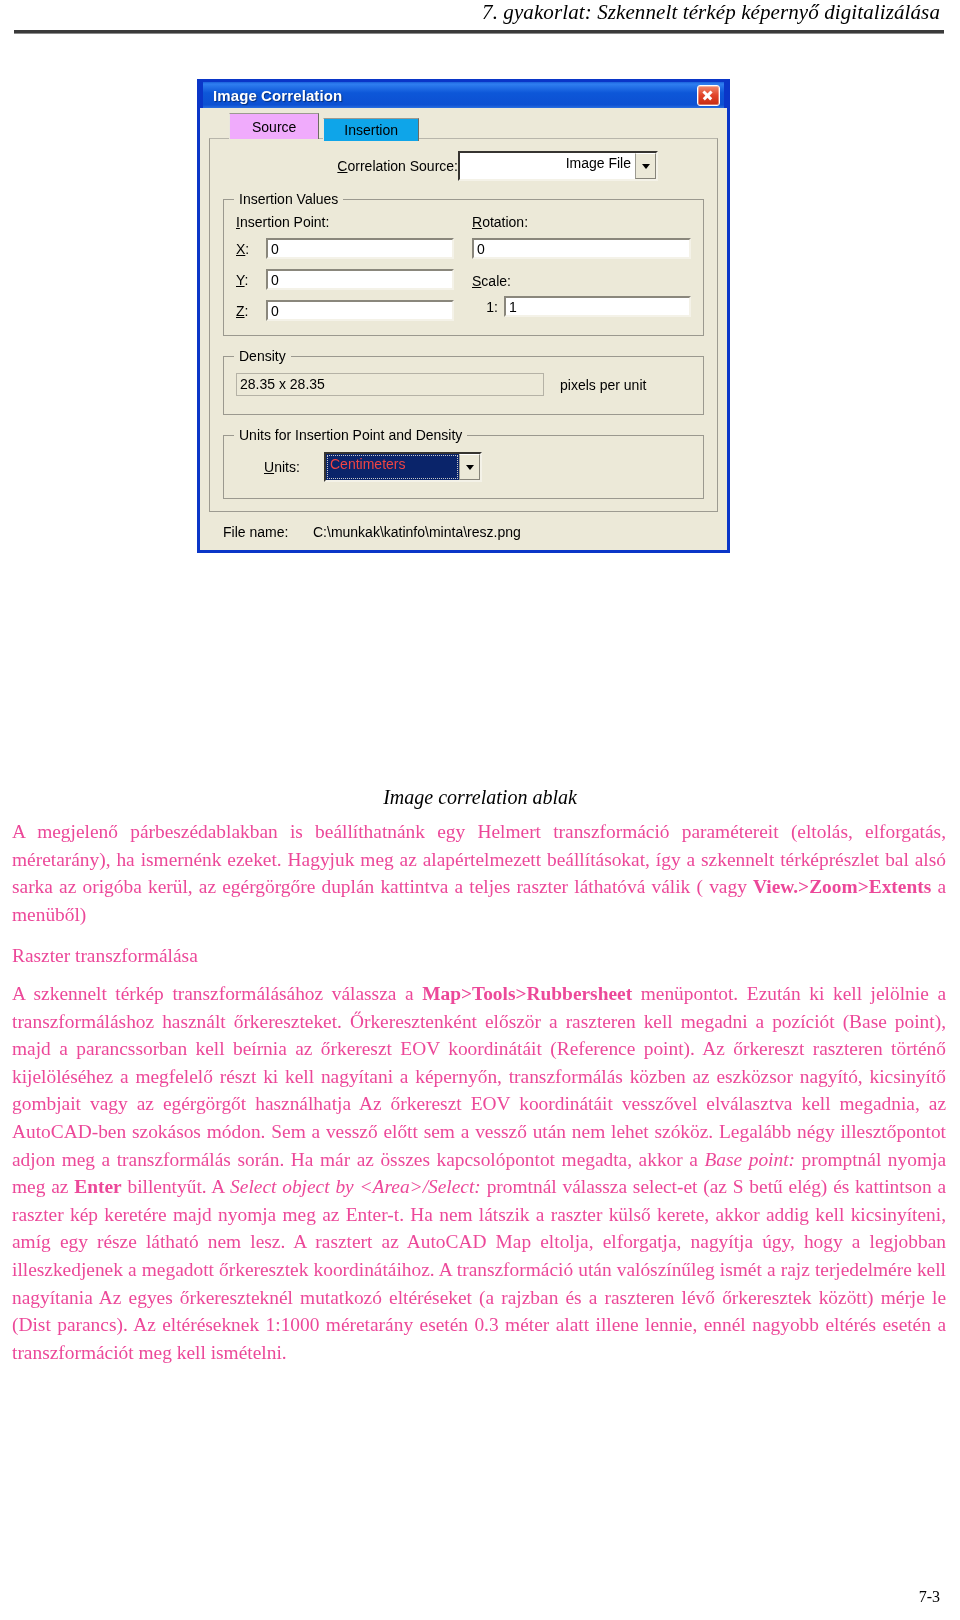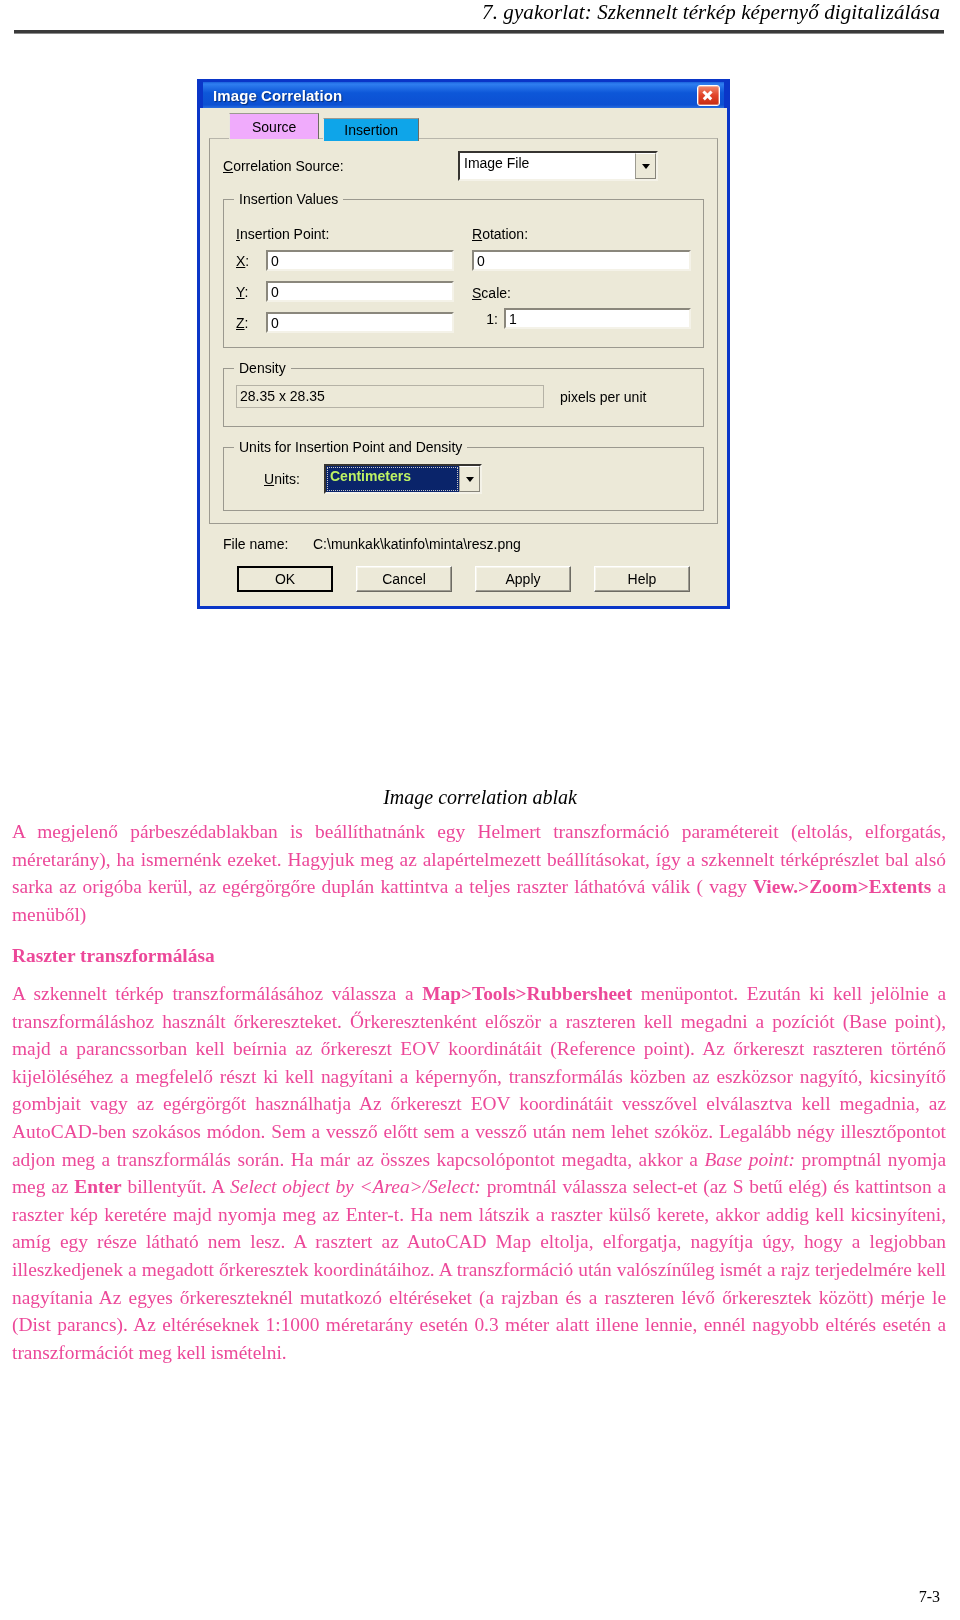--- a/index.html
+++ b/index.html
@@ -288,24 +288,23 @@
     box-sizing: border-box;
   }
   .btn.default {
     border: 2px solid #000;
     box-shadow: none;
   }
 
   
   .combo.focused .val {
     background: #0a246a;
-    color: #bef264;
+    color: #ef4444;
     outline: 1px dotted #c8c8c8;
     outline-offset: -2px;
-    font-weight: bold;
   }
   .combo.focused {
     border-color: #8a877c #f4f2e8 #f4f2e8 #8a877c;
   }
 
   
   .caption {
     position: absolute;
     left: 0;
     right: 0;
@@ -323,21 +322,21 @@
     font-family: "Liberation Serif", serif;
     font-size: 19.4px;
     line-height: 27.6px;
     text-align: justify;
     color: #ec4899;
   }
   .bodytext p { margin: 0 0 0 0; }
   .bodytext p + p { margin-top: 1px; }
   .section-head {
     font-family: "Liberation Serif", serif;
-    font-weight: bold;
+    font-weight: normal;
     font-size: 19.4px;
     margin: 14px 0 10px 0 !important;
     text-align: left;
   }
   .b { font-weight: bold; }
   .i { font-style: italic; }
 
   .page-number {
     position: absolute;
     right: 20px;
@@ -363,29 +362,29 @@
 
   <div class="dlg-body">
 
     <div class="tabstrip">
       <div class="tab active">Source</div>
       <div class="tab inactive">Insertion</div>
     </div>
 
     <div class="tab-panel">
 
-      <div class="row" style="margin-bottom:12px;">
+      <div class="row" style="margin-bottom:12px;text-align:right;">
         <span class="lbl" style="width:235px;"><span class="u">C</span><span>orrelation Source:</span></span>
         <div class="combo" style="width:200px;">
           <span class="val">Image File</span>
           <span class="arrow"></span>
         </div>
       </div>
 
-      <div class="group" style="margin-top:18px;padding-top:26px;">
+      <div class="group" style="margin-top:18px;padding-top:14px;">
         <span class="legend">Insertion Values</span>
         <div class="ins-cols">
           <div class="ins-left">
             <div class="lbl" style="margin-bottom:8px;"><span class="u">I</span>nsertion Point:</div>
             <div class="field-row">
               <span class="fl"><span class="u">X</span>:</span>
               <span class="tinput">0</span>
             </div>
             <div class="field-row">
               <span class="fl"><span class="u">Y</span>:</span>
@@ -429,26 +428,20 @@
         </div>
       </div>
 
     </div>
 
     <div class="filename-row">
       <span class="fn-label">File name:</span>
       <span>C:\munkak\katinfo\minta\resz.png</span>
     </div>
 
-    <div class="btn-row">
-      <span class="btn default">OK</span>
-      <span class="btn">Cancel</span>
-      <span class="btn">Apply</span>
-      <span class="btn">Help</span>
-    </div>
 
   </div>
 </div>
 
 <div class="caption">Image correlation ablak</div>
 
 <div class="bodytext">
   <p><span>A megjelenő párbeszédablakban is beállíthatnánk egy Helmert transzformáció paramétereit (eltolás, elforgatás, méretarány), ha ismernénk ezeket. Hagyjuk meg az alapértelmezett beállításokat, így a szkennelt térképrészlet bal alsó sarka az origóba kerül, az egérgörgőre duplán kattintva a teljes raszter láthatóvá válik ( vagy </span><span class="b">View.&gt;Zoom&gt;Extents</span><span> a menüből)</span></p>
 
   <p class="section-head">Raszter transzformálása</p>

